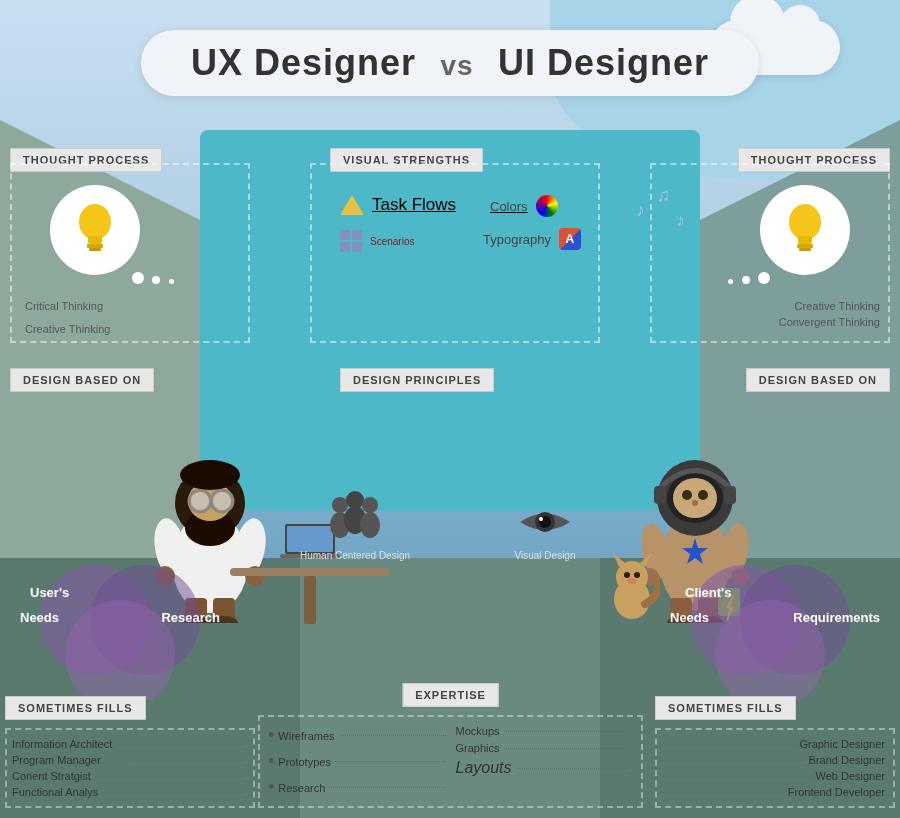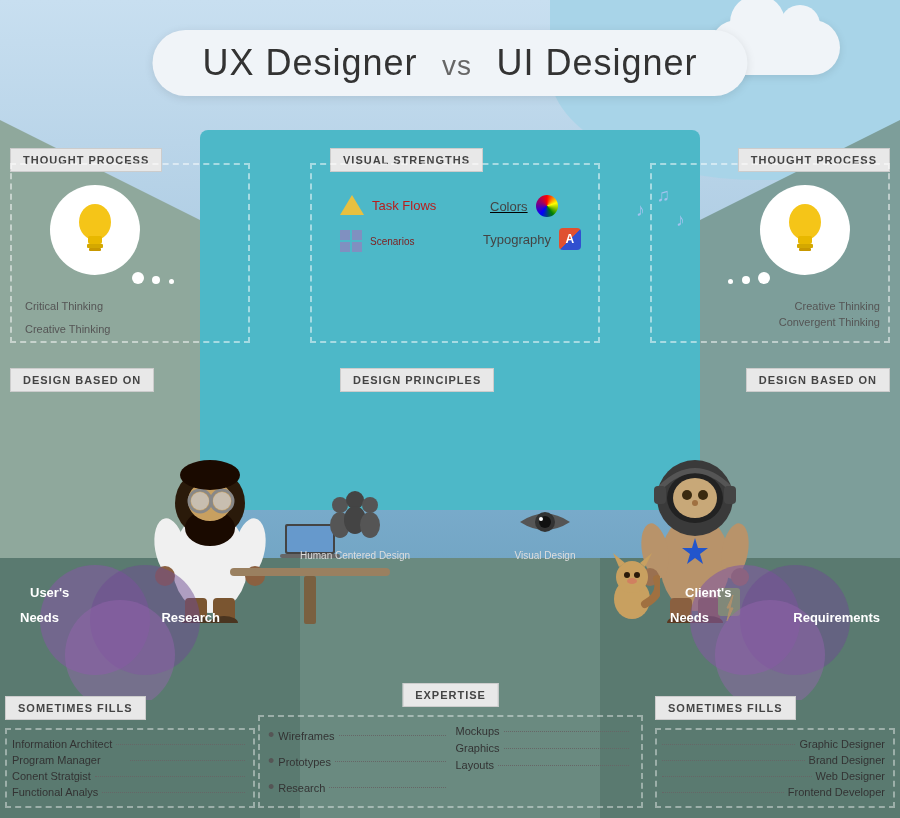--- a/index.html
+++ b/index.html
@@ -92,21 +92,21 @@
       top: 30px; left: 50%;
       transform: translateX(-50%);
       background: #f0f4f8;
       border-radius: 50px;
       padding: 12px 50px;
       white-space: nowrap;
       box-shadow: 0 2px 10px rgba(0,0,0,0.1);
     }
     .title-pill span {
       font-size: 36px;
-      font-weight: normal;
+      font-weight: bold;
       color: #333;
       letter-spacing: 1px;
     }
     .title-pill .vs {
       font-size: 28px;
       color: #666;
       margin: 0 20px;
     }
 
     
@@ -215,21 +215,21 @@
   <div style="margin-bottom:4px;">Creative Thinking</div>
   <div>Convergent Thinking</div>
 </div>
 
 <div class="music-note" style="top:200px; right:255px;">♪</div>
 <div class="music-note" style="top:185px; right:230px;">♫</div>
 <div class="music-note" style="top:210px; right:215px;">♪</div>
 
 <div style="position:absolute; top:195px; left:340px; display:flex; align-items:center; gap:8px;">
   <div style="width:0;height:0;border-left:12px solid transparent;border-right:12px solid transparent;border-bottom:20px solid #e8c040;"></div>
-  <span style="font-size:13px; color:#b91c1c;">Task Flows</span>
+  <span style="font-size:17px; color:#000000;text-decoration:underline;">Task Flows</span>
 </div>
 
 <div style="position:absolute; top:230px; left:340px; display:flex; align-items:center; gap:8px;">
   <div style="width:22px;height:22px;display:grid;grid-template-columns:1fr 1fr;gap:2px;">
     <div style="background:#8090c0;"></div>
     <div style="background:#8090c0;"></div>
     <div style="background:#8090c0;"></div>
     <div style="background:#8090c0;"></div>
   </div>
   <span style="font-size:10px; color:#7f1d1d;">Scenarios</span>
@@ -481,19 +481,19 @@
     <div style="flex:1;">
       <div style="display:flex;align-items:center;margin-bottom:5px;">
         <span style="font-size:11px;color:#333;">Mockups</span>
         <div style="flex:1;border-bottom:1.5px dotted #666;margin:0 4px;"></div>
       </div>
       <div style="display:flex;align-items:center;margin-bottom:5px;">
         <span style="font-size:11px;color:#333;">Graphics</span>
         <div style="flex:1;border-bottom:1.5px dotted #666;margin:0 4px;"></div>
       </div>
       <div style="display:flex;align-items:center;">
-        <span style="font-size:11px;color:#333;">Layouts</span>
+        <span style="font-size:16px;color:#333;font-style:italic;">Layouts</span>
         <div style="flex:1;border-bottom:1.5px dotted #666;margin:0 4px;"></div>
       </div>
     </div>
   </div>
   
 </div>
 
 </body></html>

